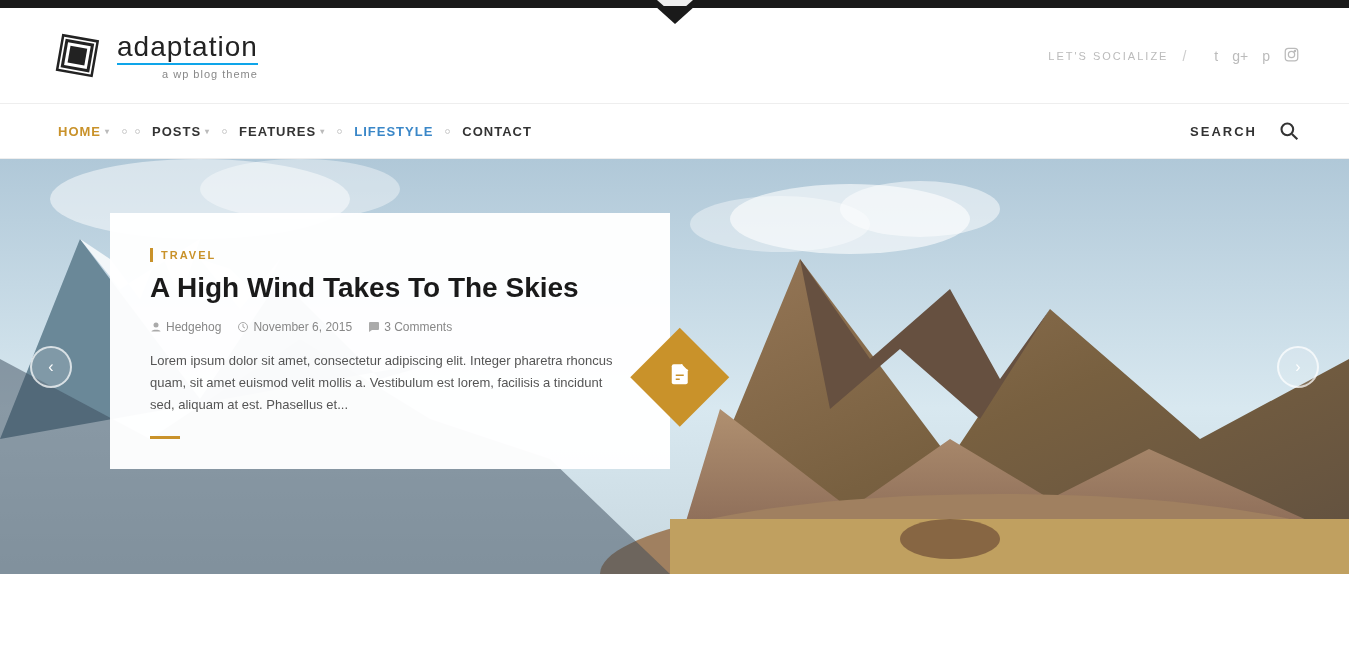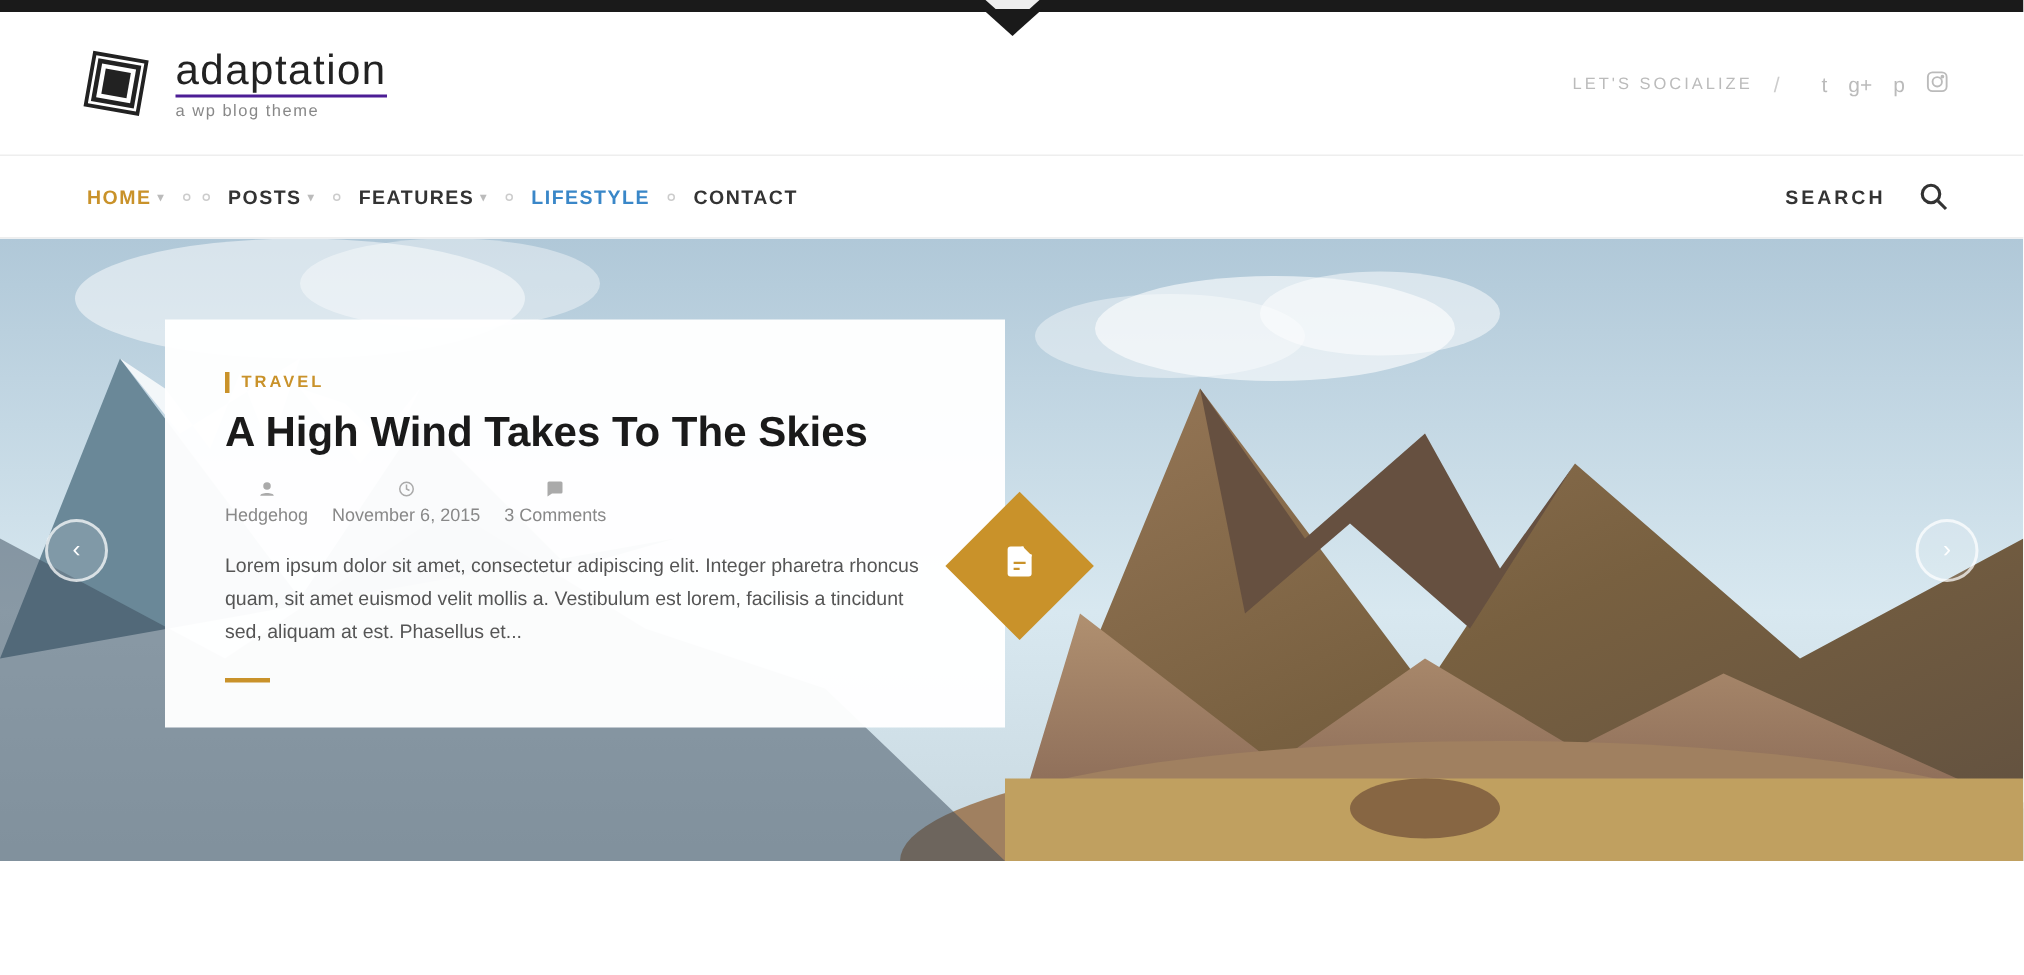--- a/index.html
+++ b/index.html
@@ -46,22 +46,23 @@
     .logo-text h1 {
       font-size: 28px;
       font-weight: 300;
       color: #222;
       letter-spacing: 1px;
     }
     .logo-text p {
       font-size: 11px;
       color: #888;
       letter-spacing: 1px;
-      border-top: 2px solid #4c1d95;
+      border-top: 2px solid #0ea5e9;
       padding-top: 3px;
+      text-align: right;
     }
     .social-area {
       display: flex;
       align-items: center;
       gap: 14px;
     }
     .social-label {
       font-size: 11px;
       color: #bbb;
       letter-spacing: 2px;
@@ -191,21 +192,20 @@
       align-items: center;
       gap: 16px;
       margin-bottom: 16px;
       color: #888;
       font-size: 12px;
     }
     .card-meta span {
       display: flex;
       align-items: center;
       gap: 4px;
-      flex-direction: column;
     }
     .card-excerpt {
       font-size: 13px;
       color: #555;
       line-height: 1.7;
       margin-bottom: 20px;
     }
     .card-line {
       width: 30px;
       height: 3px;

